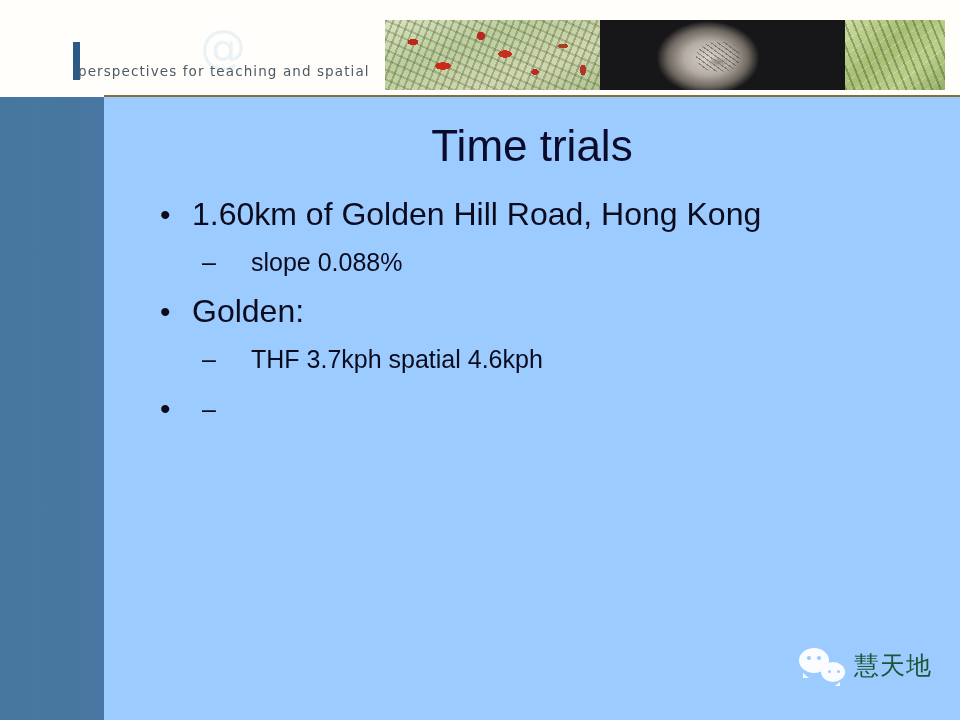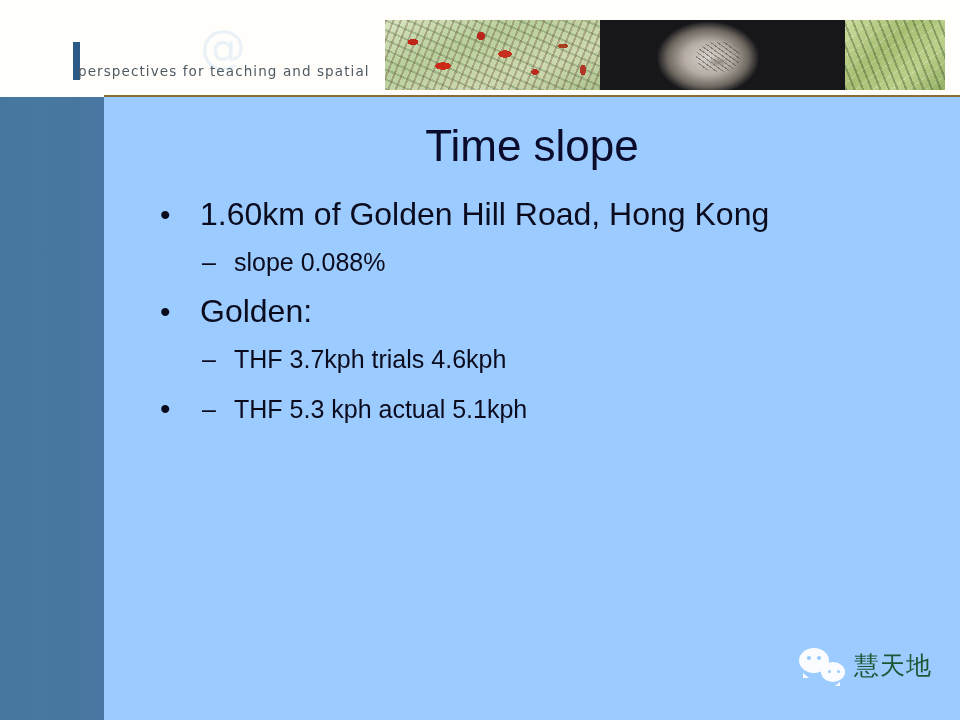--- a/index.html
+++ b/index.html
@@ -199,21 +199,21 @@
   .l1-bullet {
     position: absolute;
     left: 56px;
     top: 0;
     width: 28px;
     font-size: 30px;
     line-height: 47px;
     color: #0b0b1e;
   }
   .l1-text {
-    margin-left: 40px;
+    margin-left: 32px;
     white-space: nowrap;
   }
 
   .l2 {
     position: relative;
     display: flex;
     align-items: baseline;
     margin: 0 0 6px 0;
     padding-left: 98px;
     font-size: 25px;
@@ -223,21 +223,21 @@
   .l2-dash {
     position: absolute;
     left: 98px;
     top: 0;
     width: 24px;
     font-size: 25px;
     line-height: 40px;
     color: #0b0b1e;
   }
   .l2-text {
-    margin-left: 32px;
+    margin-left: 49px;
     white-space: nowrap;
     text-align: right;
   }
 
   
   .watermark {
     position: absolute;
     right: 28px;
     bottom: 38px;
     display: flex;
@@ -320,48 +320,47 @@
 
   </div>
 
   <div class="gold-rule"></div>
   <div class="gold-rule-light"></div>
 
   <div class="sidebar"></div>
 
   <div class="content">
 
-    <div class="slide-title">Time slope</div>
+    <div class="slide-title">Time trials</div>
 
     <div class="body-list">
 
       <div class="l1">
         <span class="l1-bullet">•</span>
         <span class="l1-text">1.60km of Golden Hill Road, Hong Kong</span>
       </div>
       <div class="l2">
         <span class="l2-dash">–</span>
         <span class="l2-text">slope 0.088%</span>
       </div>
 
       <div class="l1">
         <span class="l1-bullet">•</span>
         <span class="l1-text">Golden:</span>
       </div>
       <div class="l2">
         <span class="l2-dash">–</span>
-        <span class="l2-text">THF 3.7kph trials 4.6kph</span>
+        <span class="l2-text">THF 3.7kph spatial 4.6kph</span>
       </div>
 
       <div class="l1">
         <span class="l1-bullet">•</span>
       </div>
       <div class="l2">
         <span class="l2-dash">–</span>
-        <span class="l2-text">THF 5.3 kph actual 5.1kph</span>
       </div>
 
     </div>
 
     <div class="watermark">
       <div class="wechat-icon">
         <div class="bubble-big"></div>
         <div class="bubble-small"></div>
         <div class="dot d1"></div>
         <div class="dot d2"></div>

